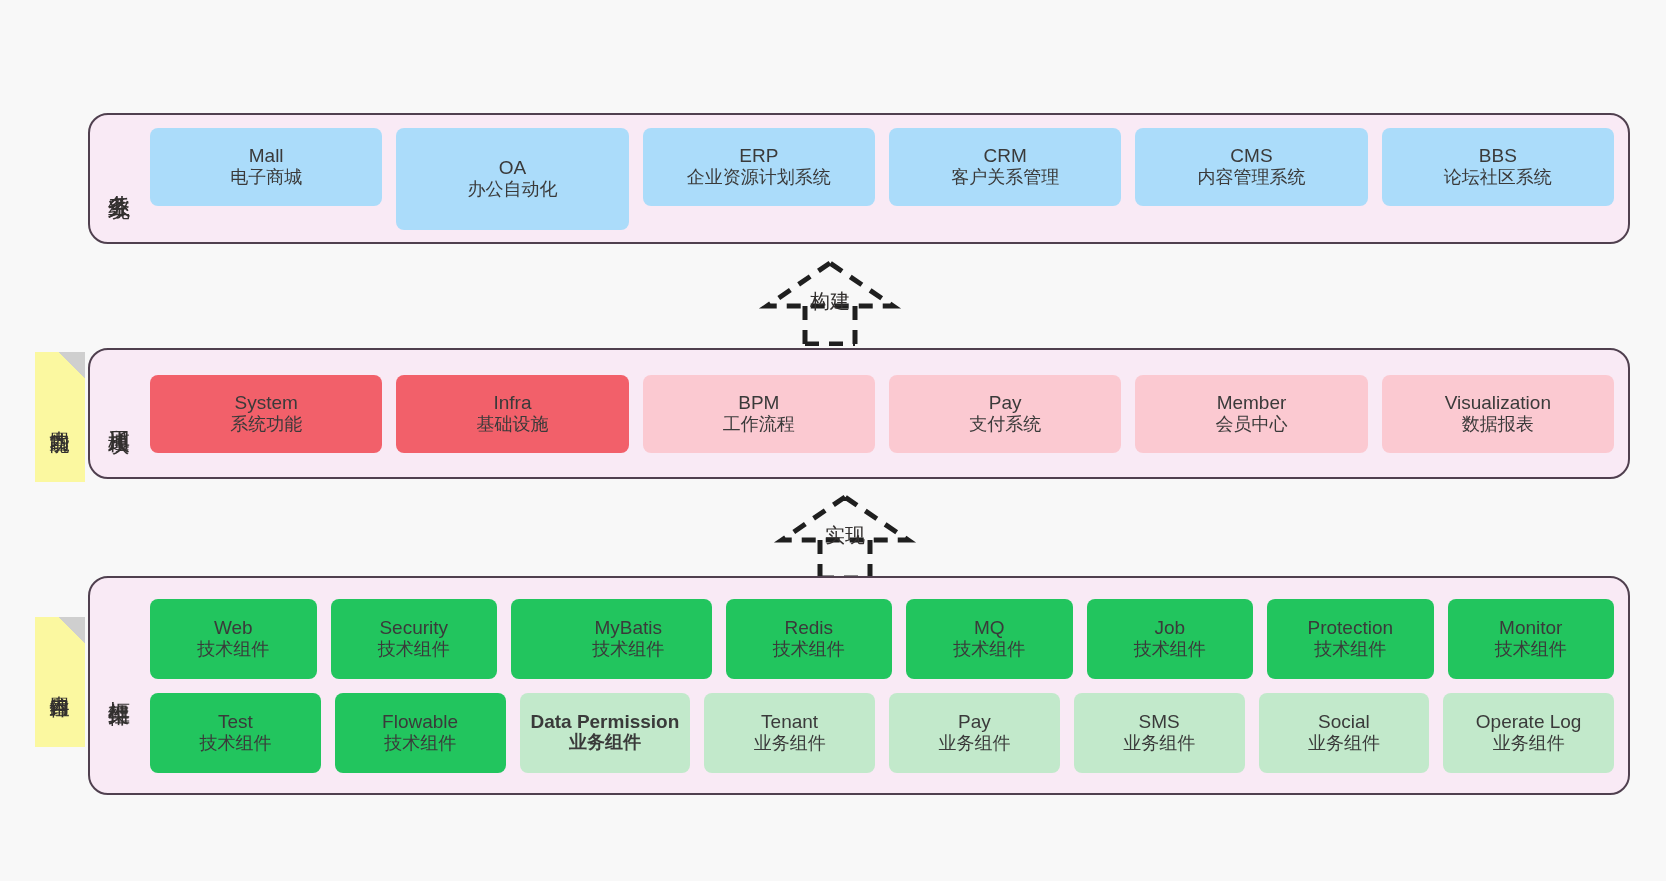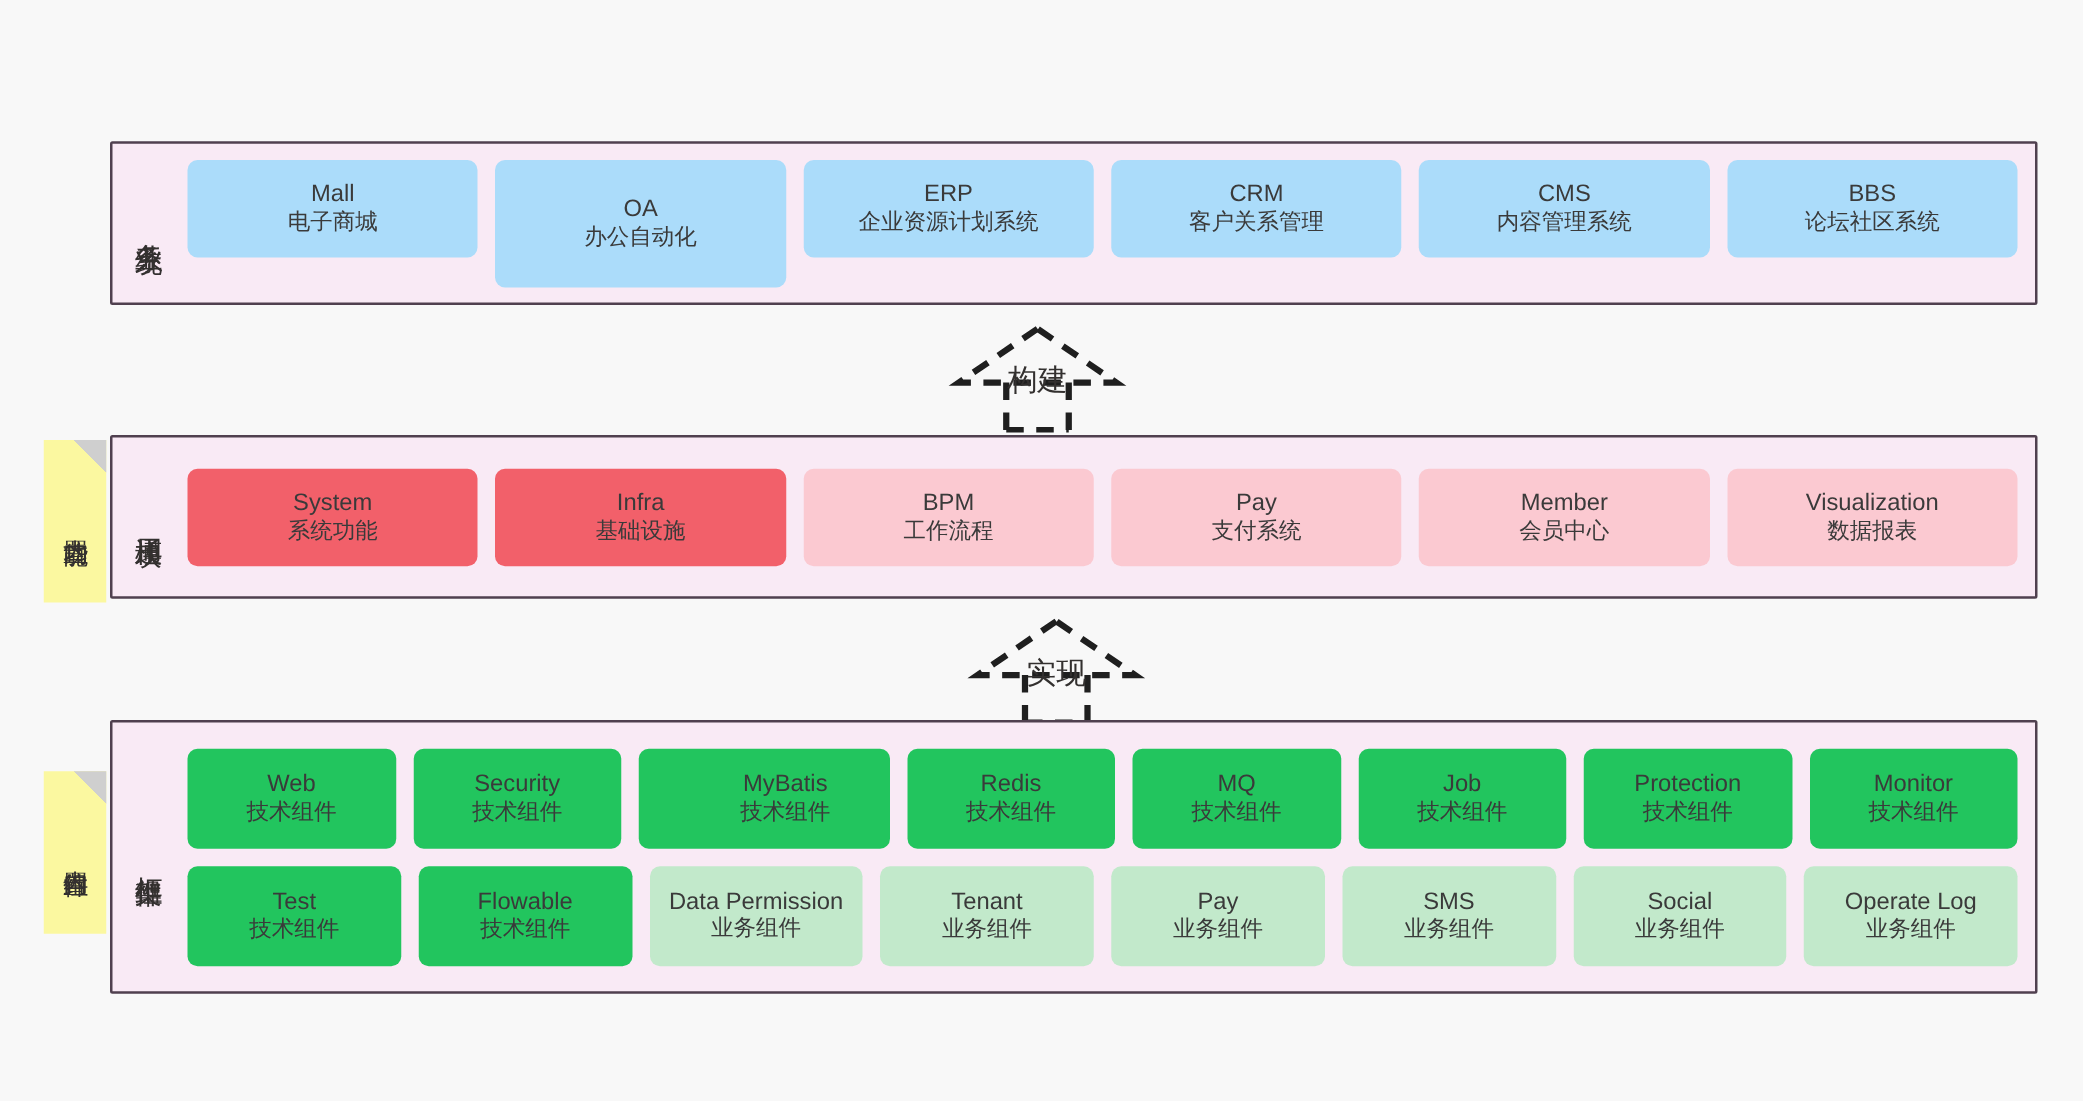--- a/index.html
+++ b/index.html
@@ -19,21 +19,21 @@
   .canvas {
     position: absolute;
     inset: 0;
   }
 
   
   .layer {
     position: absolute;
     background: #f9eaf5;
     border: 2px solid #50404f;
-    border-radius: 2px;
+    border-radius: 20px;
     box-sizing: border-box;
     display: flex;
     align-items: stretch;
   }
 
   .layer-title {
     flex: 0 0 auto;
     width: 46px;
     display: flex;
     align-items: center;
@@ -118,21 +118,21 @@
 
   
   .connector {
     position: absolute;
   }
   .connector svg { display: block; }
   .connector .clabel {
     position: absolute;
     left: 50%;
     transform: translateX(-50%);
-    font-size: 24px;
+    font-size: 20px;
     color: #33302f;
     background: transparent;
     white-space: nowrap;
   }
 </style>
 </head>
 <body>
 
 <div class="canvas">
 
@@ -265,21 +265,21 @@
 
       <div class="row">
         <div class="cell c-green-strong" style="height:80px;">
           <div class="en">Test</div>
           <div class="cn">技术组件</div>
         </div>
         <div class="cell c-green-strong" style="height:80px;">
           <div class="en">Flowable</div>
           <div class="cn">技术组件</div>
         </div>
-        <div class="cell c-green-light" style="height:80px;">
+        <div class="cell c-green-light" style="height:80px;font-weight:bold;">
           <div class="en" style="line-height:1.12;">Data Permission</div>
           <div class="cn">业务组件</div>
         </div>
         <div class="cell c-green-light" style="height:80px;">
           <div class="en">Tenant</div>
           <div class="cn">业务组件</div>
         </div>
         <div class="cell c-green-light" style="height:80px;">
           <div class="en">Pay</div>
           <div class="cn">业务组件</div>

